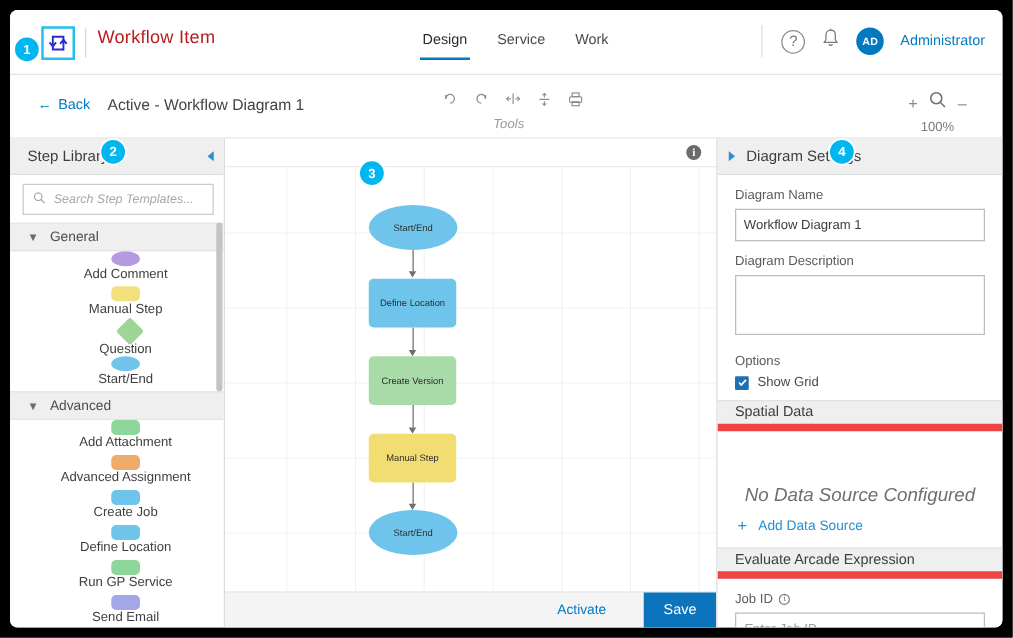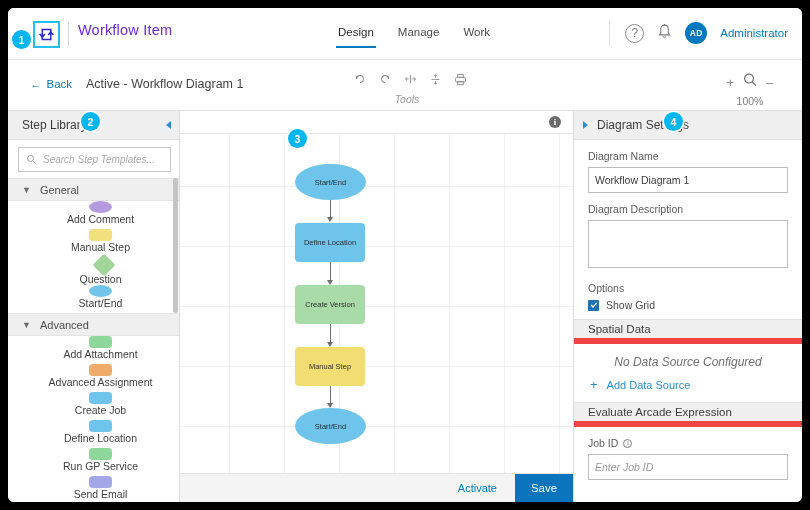--- a/index.html
+++ b/index.html
@@ -23,21 +23,21 @@
     position: absolute; left: 0; top: 0; width: 794px; height: 52px;
     background: #fff; border-bottom: 1px solid #e3e3e3;
   }
   .logo-box {
     position: absolute; left: 25px; top: 13px; width: 27px; height: 27px;
     border: 2px solid #22bff0; background: #fff;
     display: flex; align-items: center; justify-content: center;
   }
   .app-title {
     position: absolute; left: 70px; top: 14px;
-    font-size: 14.5px; color: #6d28d9; letter-spacing: .2px;
+    font-size: 14.5px; color: #b91c1c; letter-spacing: .2px;
   }
   .title-divider {
     position: absolute; left: 60px; top: 14px; width: 1px; height: 24px;
     background: #d8d8d8;
   }
   .navtabs { position: absolute; left: 330px; top: 18px; display: flex; gap: 24px; }
   .navtab {
     font-size: 11.5px; color: #4a4a4a; padding-bottom: 10px; cursor: pointer;
     position: relative;
   }
@@ -151,21 +151,21 @@
     position: relative; height: 339px; overflow: hidden;
     background-color: #fff;
     background-image:
       linear-gradient(to right, #f0f0f0 1px, transparent 1px),
       linear-gradient(to bottom, #f0f0f0 1px, transparent 1px);
     background-size: 55px 60px;
     background-position: -6px -8px;
   }
   .canvas-footer {
     height: 29px; background: #f4f4f4; border-top: 1px solid #e3e3e3;
-    display: flex; align-items: center; justify-content: flex-end; gap: 0; padding-right: 0;
+    display: flex; align-items: center; justify-content: flex-end; gap: 12px; padding-right: 0;
   }
   .activate-link { font-size: 11px; color: #0079c1; cursor: pointer; padding: 0 18px; }
   .save-btn {
     background: #0b74bd; color: #fff; font-size: 11.5px; width: 58px; height: 29px;
     display: flex; align-items: center; justify-content: center; cursor: pointer;
   }
   .node {
     position: absolute; display: flex; align-items: center; justify-content: center;
     font-size: 7.5px; color: #2e2e2e; text-align: center; cursor: pointer;
   }
@@ -212,22 +212,23 @@
     display: flex; align-items: center; justify-content: center;
     color: #fff; font-size: 8px; cursor: pointer;
   }
   .opt-label { font-size: 10.5px; color: #4a4a4a; }
   .sec-head {
     height: 25px; background: #efefef; border-top: 1px solid #e2e2e2; border-bottom: 6px solid #ef4444;
     display: flex; align-items: center; padding-left: 14px;
   }
   .sec-head-label { font-size: 11.5px; color: #3d3d3d; }
   .no-ds {
-    font-size: 12px; color: #6f6f6f; font-style: italic; text-align: center;
+    font-size: 15px; color: #6f6f6f; font-style: italic; text-align: center;
     padding: 11px 0 9px 0;
+    margin-top: 32px;
   }
   .add-ds {
     display: flex; align-items: center; gap: 9px; padding: 0 0 11px 16px;
     font-size: 11px; color: #2a8fd0; cursor: pointer;
   }
   .plus { color: #2a8fd0; font-size: 13px; line-height: 1; }
   .jobid-label { display: flex; align-items: center; gap: 5px; }
   .i-circle {
     width: 9px; height: 9px; border-radius: 50%; border: 1px solid #7d7d7d;
     font-size: 7px; color: #6a6a6a; display: flex; align-items: center; justify-content: center;
@@ -254,21 +255,21 @@
         <path d="M15 16 L15 7 M15 7 L12.5 10 M15 7 L17.5 10" stroke="#2b2bd4" stroke-width="1.8" fill="none" stroke-linecap="square"></path>
         <path d="M5 4 L15 4 L15 7" stroke="#2b2bd4" stroke-width="1.8" fill="none"></path>
         <path d="M15 16 L5 16 L5 13" stroke="#2b2bd4" stroke-width="1.8" fill="none"></path>
       </svg>
     </div>
     <div class="title-divider"></div>
     <div class="app-title">Workflow Item</div>
 
     <div class="navtabs">
       <div class="navtab active">Design</div>
-      <div class="navtab">Manage</div>
+      <div class="navtab">Service</div>
       <div class="navtab">Work</div>
     </div>
 
     <div class="header-right">
       <div class="hdr-sep"></div>
       <div class="circ-icon">?</div>
       <div style="cursor:pointer;">
         <svg width="15" height="17" viewBox="0 0 16 18">
           <path d="M8 2.2 C5.3 2.2 4 4.1 4 6.3 L4 10.5 L2.6 12.6 L13.4 12.6 L12 10.5 L12 6.3 C12 4.1 10.7 2.2 8 2.2 Z" fill="none" stroke="#7a7a7a" stroke-width="1.1"></path>
           <path d="M8 1 L8 2.2" stroke="#7a7a7a" stroke-width="1.1"></path>

